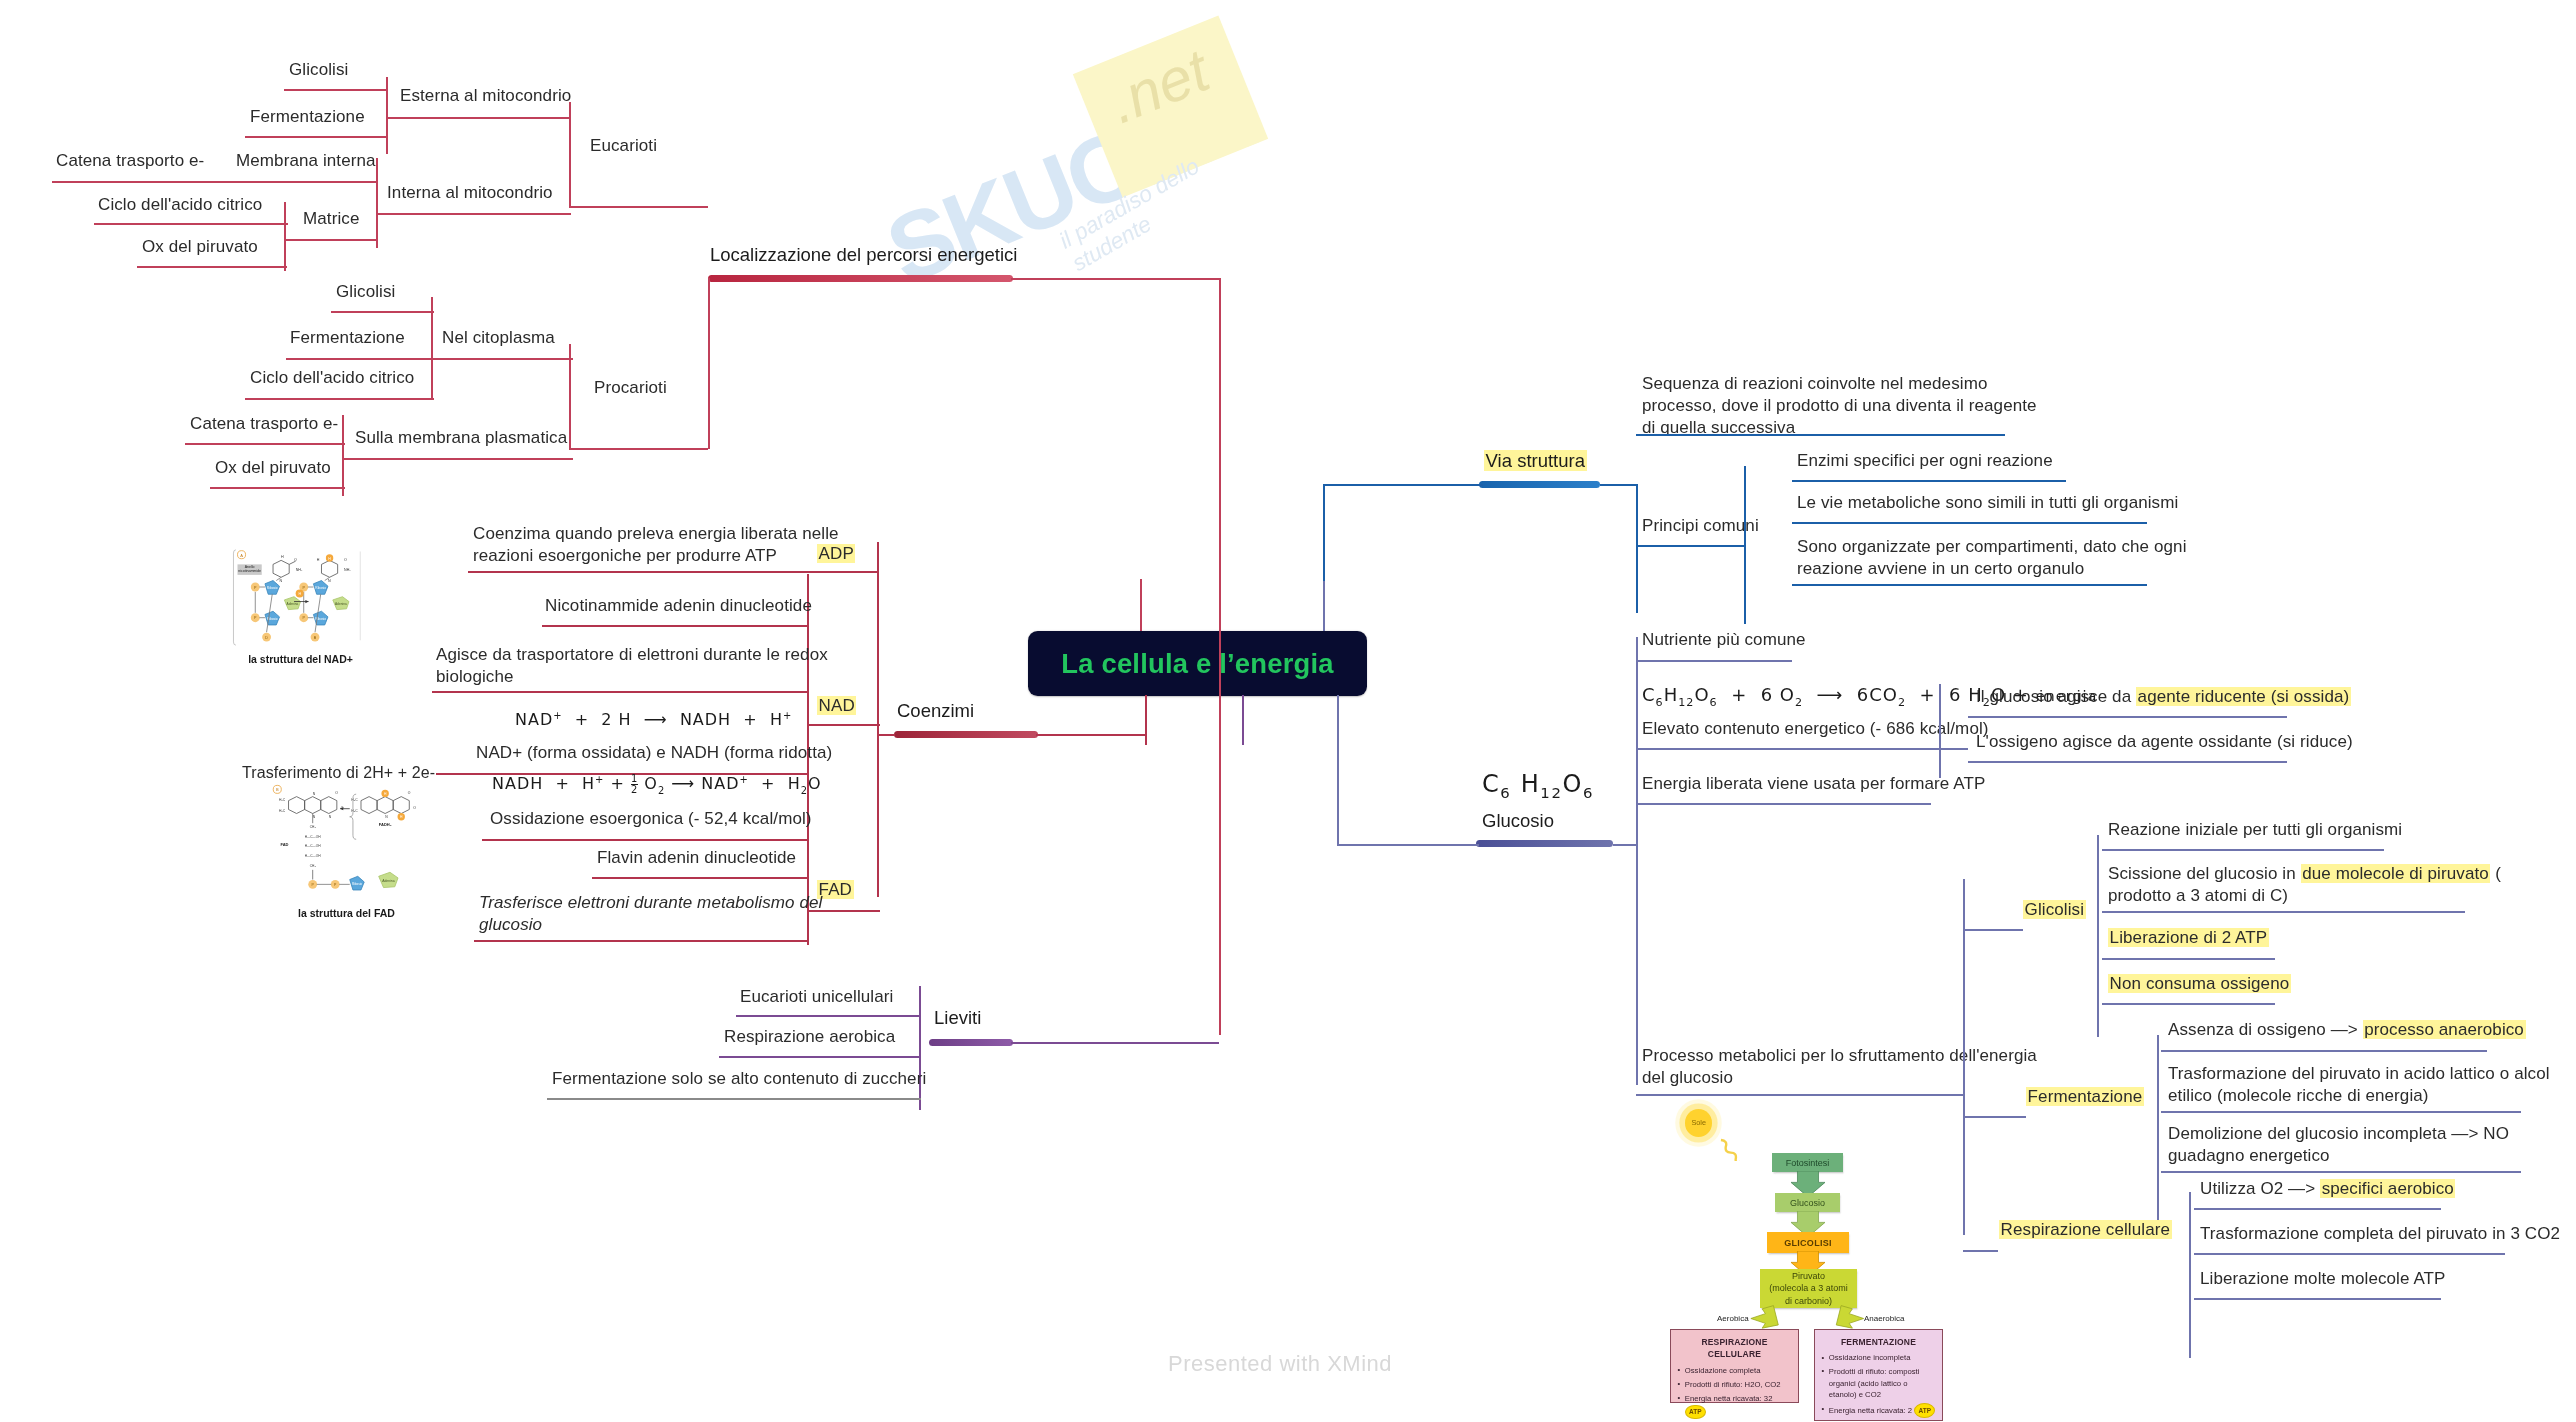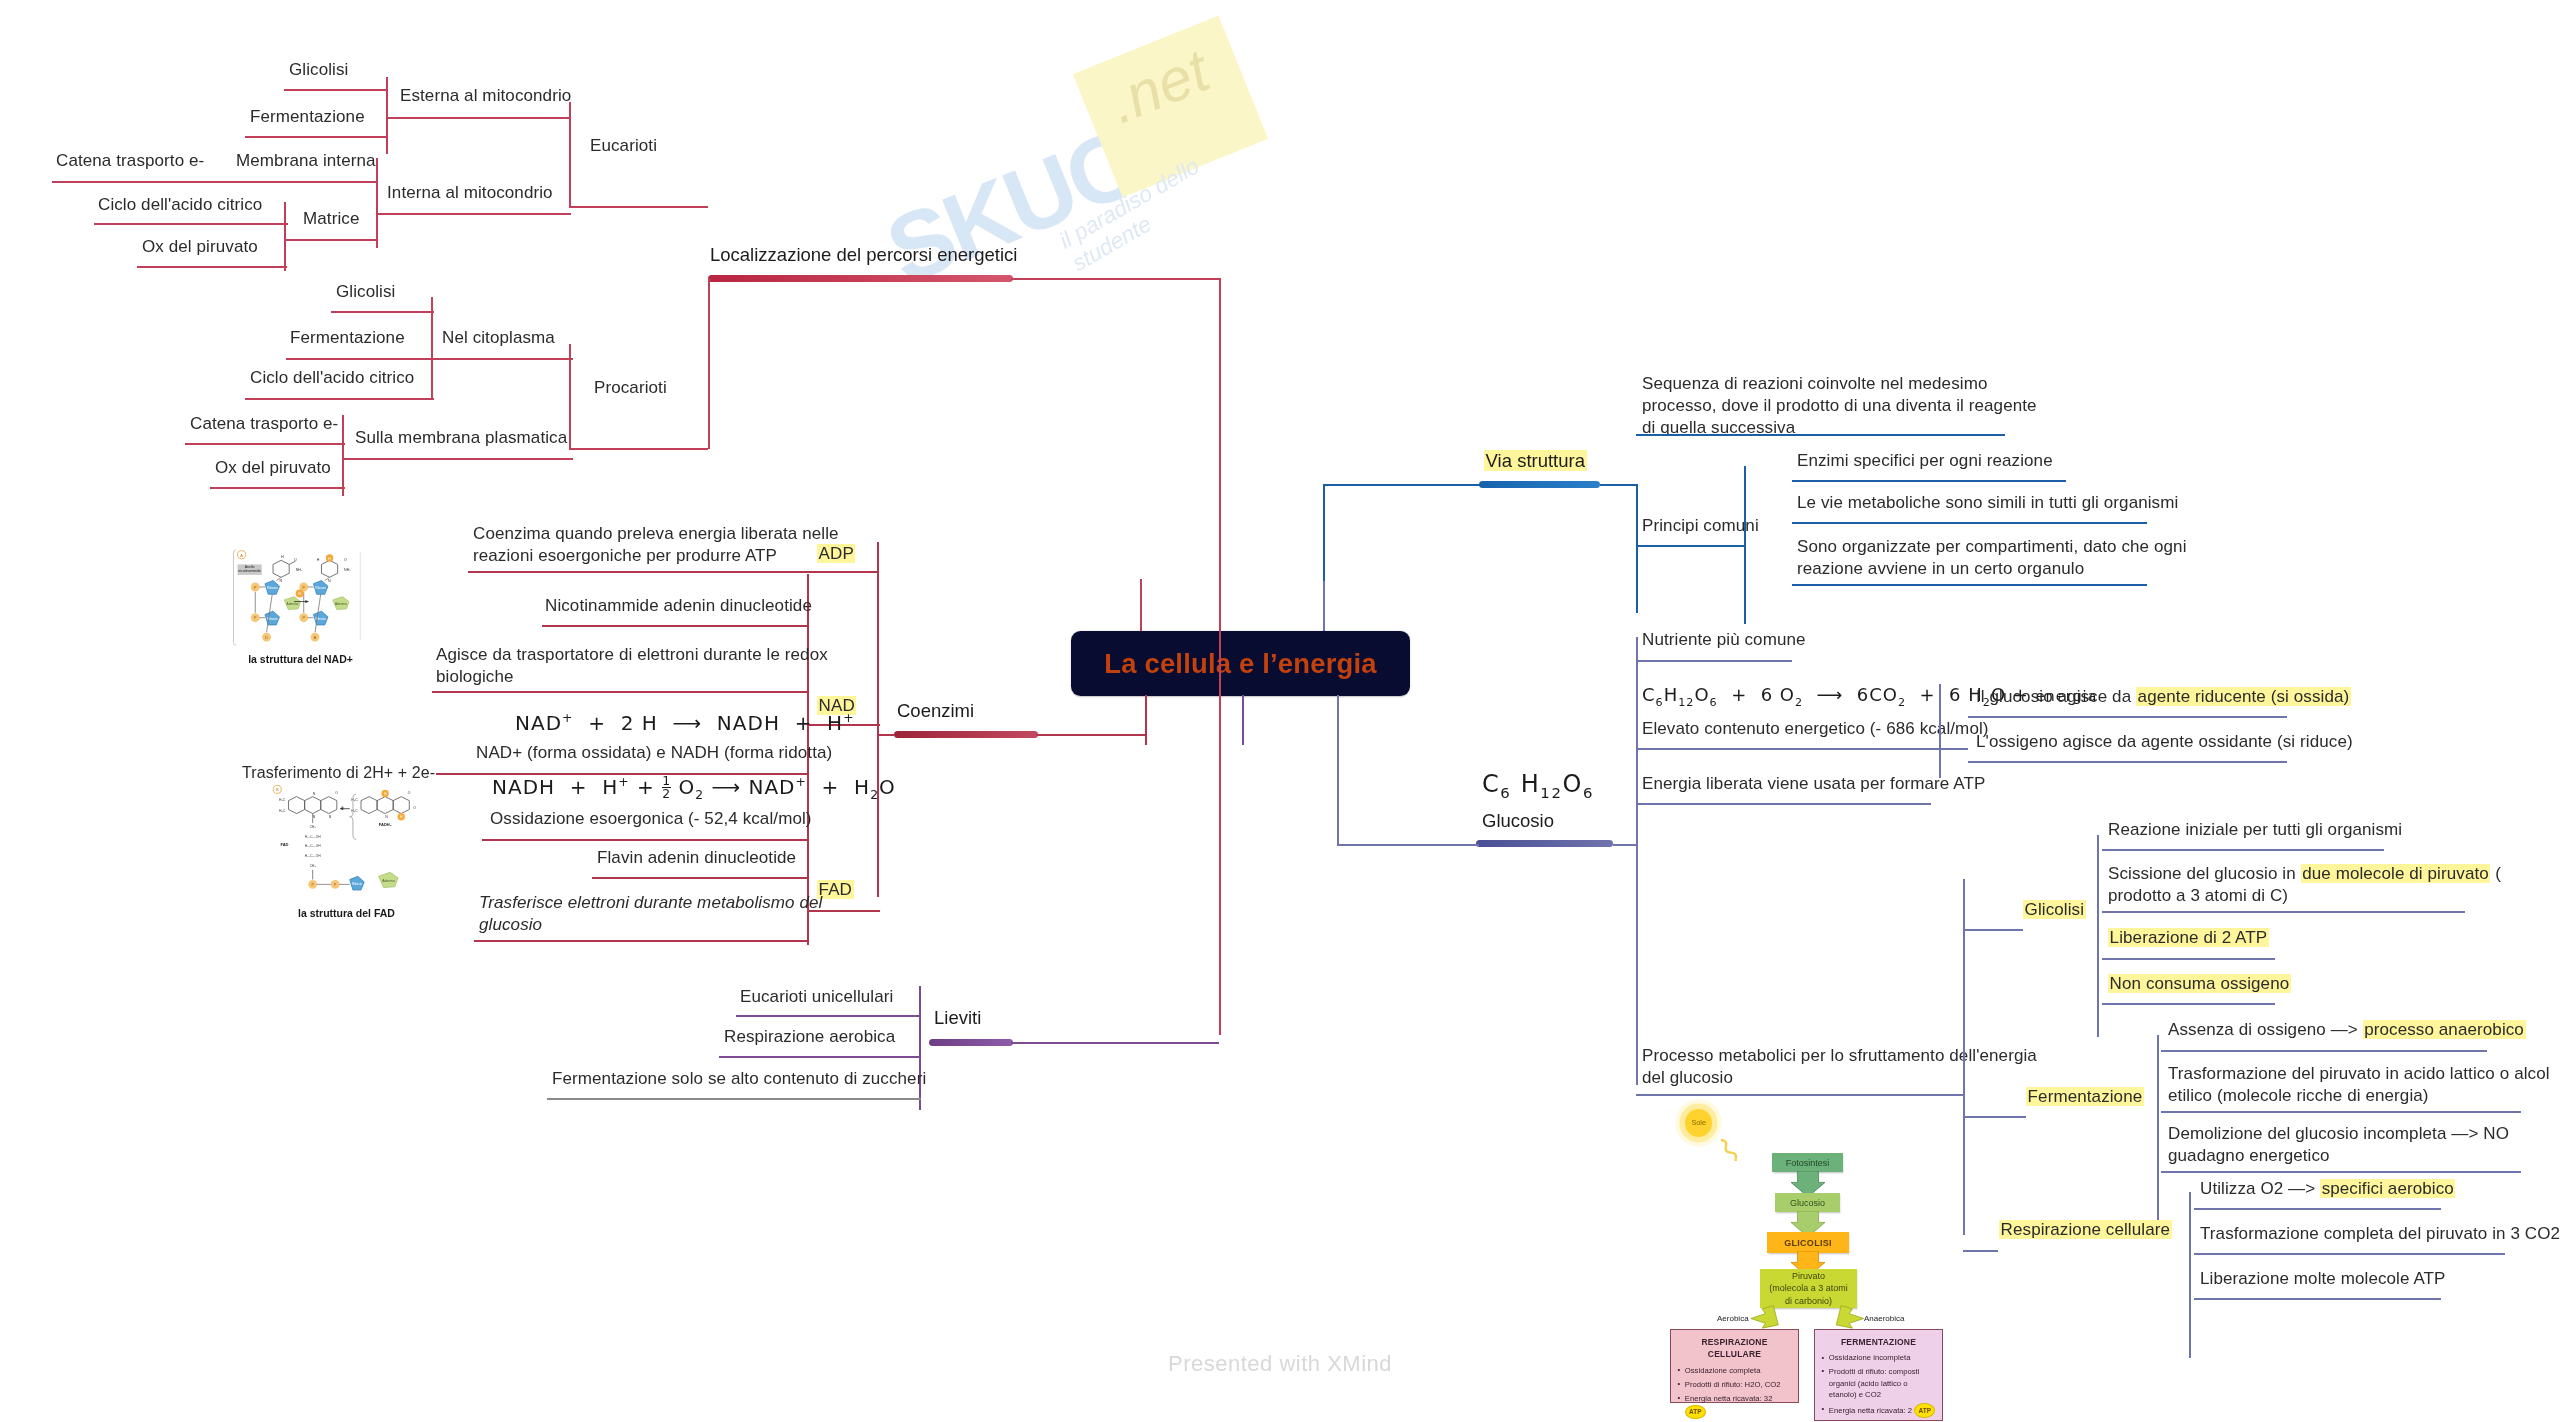--- a/index.html
+++ b/index.html
@@ -32,25 +32,25 @@
   .red  {background:#c0405a;}
   .redd {background:#b3344d;}
   .blue {background:#1b5fa8;}
   .navy {background:#6f74ad;}
   .purp {background:#7b4b93;}
   .grey {background:#8a8a8a;}
 
   
   #central{
     position:absolute;
-    left:1071px; top:631px;
+    left:1028px; top:631px;
     width:339px; height:65px;
     background:#080c30;
     border-radius:9.7px;
-    color:#c2410c;
+    color:#22c55e;
     font-size:27.4px;
     font-weight:bold;
     display:flex;align-items:center;justify-content:center;
     letter-spacing:0.2px;
     box-shadow:0 0.8px 1.6px rgba(0,0,0,.25);
   }
   
   .main-label{
     position:absolute;
     font-size:18.5px;
@@ -62,21 +62,21 @@
   .bar-navy {background:linear-gradient(90deg,#4a4f96,#6f74ad);}
   .bar-purp {background:linear-gradient(90deg,#6d3e86,#8e5ba8);}
   .bar-dred {background:linear-gradient(90deg,#9d2438,#c14a60);}
 
   
   .hl{background:#fff59a;padding:0 1.6px;}
 
   
   .formula{
     font-family:"DejaVu Sans", sans-serif;
-    font-size:20px;
+    font-size:16px;
     letter-spacing:1px;
     color:#1b1b1b;
   }
   .formula sub{font-size:.62em;}
   .formula sup{font-size:.62em;}
   .frac{display:inline-block;vertical-align:-.38em;text-align:center;font-size:.62em;line-height:1;}
   .frac span{display:block;}
   .frac .den{border-top:1.2px solid #1b1b1b;}
 
   

